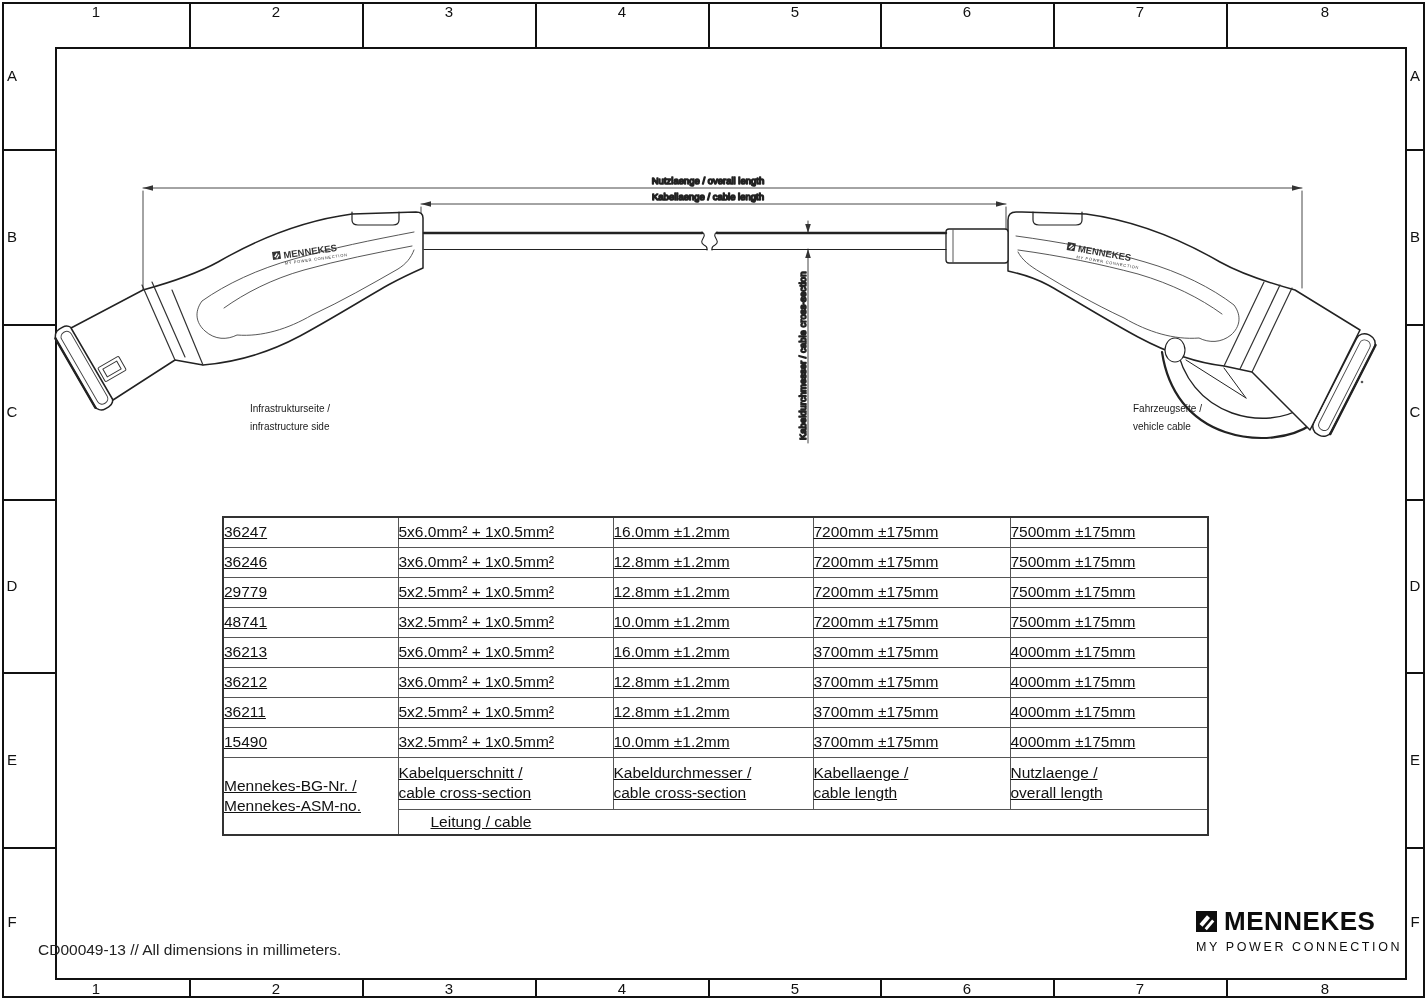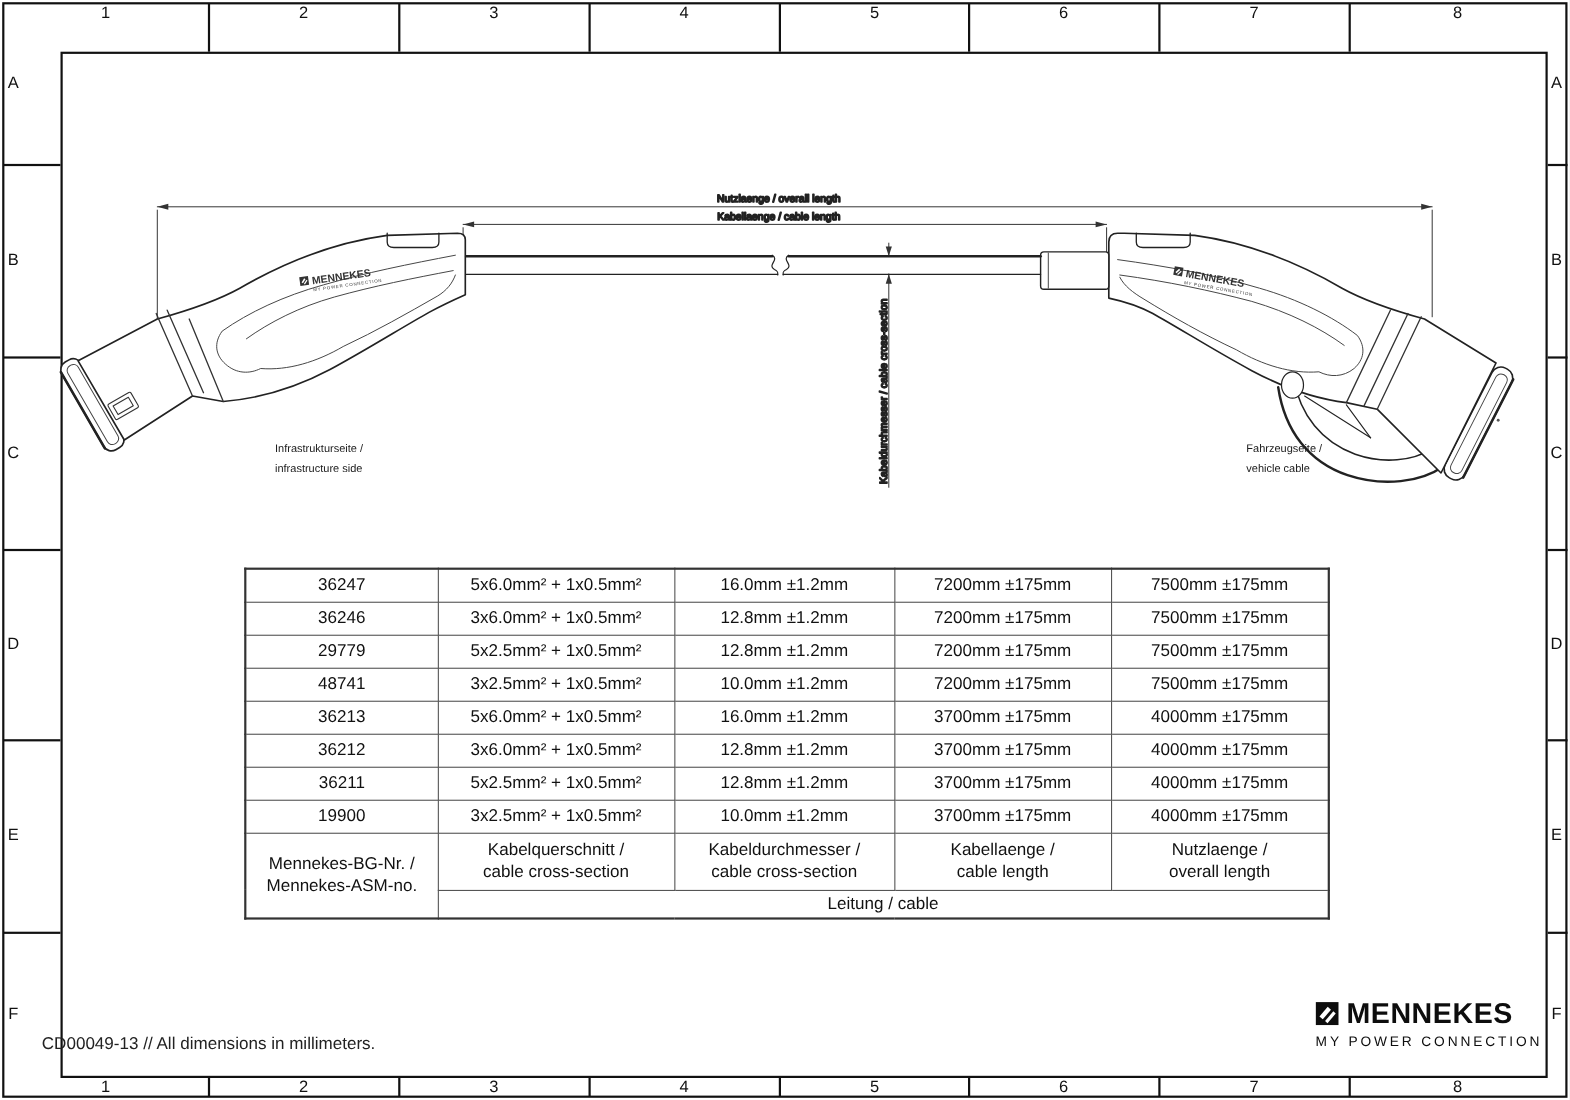--- a/index.html
+++ b/index.html
@@ -12,25 +12,25 @@
   .tick-v{position:absolute;width:2px;background:#111;}
   .tick-h{position:absolute;height:2px;background:#111;}
   .grid-label{position:absolute;font-size:15px;color:#111;width:20px;text-align:center;}
   
   .draw-svg{position:absolute;left:0;top:0;}
   .dim-text{font-size:9.5px;fill:#222;font-family:"Liberation Sans",sans-serif;}
   .side-label{position:absolute;font-size:10px;line-height:18px;color:#1a1a1a;}
   
   .spec-table{position:absolute;left:222px;top:516px;border-collapse:collapse;table-layout:fixed;
               width:985px;border:2px solid #333;}
-  .spec-table td{border:1px solid #555;text-align:center;vertical-align:middle;
-                 font-size:15.5px;color:#111;padding:0;}
+  .spec-table td{border:1px solid #555;vertical-align:middle;
+                 font-size:15.5px;color:#111;padding:0;text-decoration:underline;}
   .spec-table tr.data-row td{height:30px;}
   .spec-table tr.header-row td{height:52px;line-height:20px;}
-  .spec-table tr.group-row td{height:26px;}
+  .spec-table tr.group-row td{height:26px;padding-left:32px;}
   
   .note{position:absolute;left:38px;top:941px;font-size:15.5px;color:#222;}
   
   .brand{position:absolute;left:1196px;top:906px;width:196px;}
   .brand-row{display:flex;align-items:center;gap:7px;}
   .brand-name{font-size:26px;font-weight:bold;letter-spacing:0.5px;color:#0d0d0d;}
   .brand-tagline{margin-top:3px;font-size:12.5px;letter-spacing:2.6px;color:#0d0d0d;white-space:nowrap;}
 </style>
 </head>
 <body>
@@ -290,21 +290,21 @@
           <td>4000mm ±175mm</td>
         </tr>
         <tr class="data-row">
           <td>36211</td>
           <td>5x2.5mm² + 1x0.5mm²</td>
           <td>12.8mm ±1.2mm</td>
           <td>3700mm ±175mm</td>
           <td>4000mm ±175mm</td>
         </tr>
         <tr class="data-row">
-          <td>19900</td>
+          <td>15490</td>
           <td>3x2.5mm² + 1x0.5mm²</td>
           <td>10.0mm ±1.2mm</td>
           <td>3700mm ±175mm</td>
           <td>4000mm ±175mm</td>
         </tr>
         <tr class="header-row">
           <td rowspan="2">
             <div>Mennekes-BG-Nr. /</div>
             <div>Mennekes-ASM-no.</div>
           </td>

